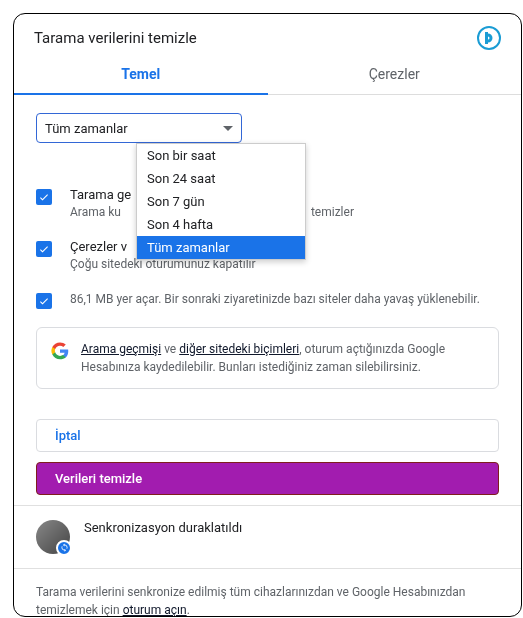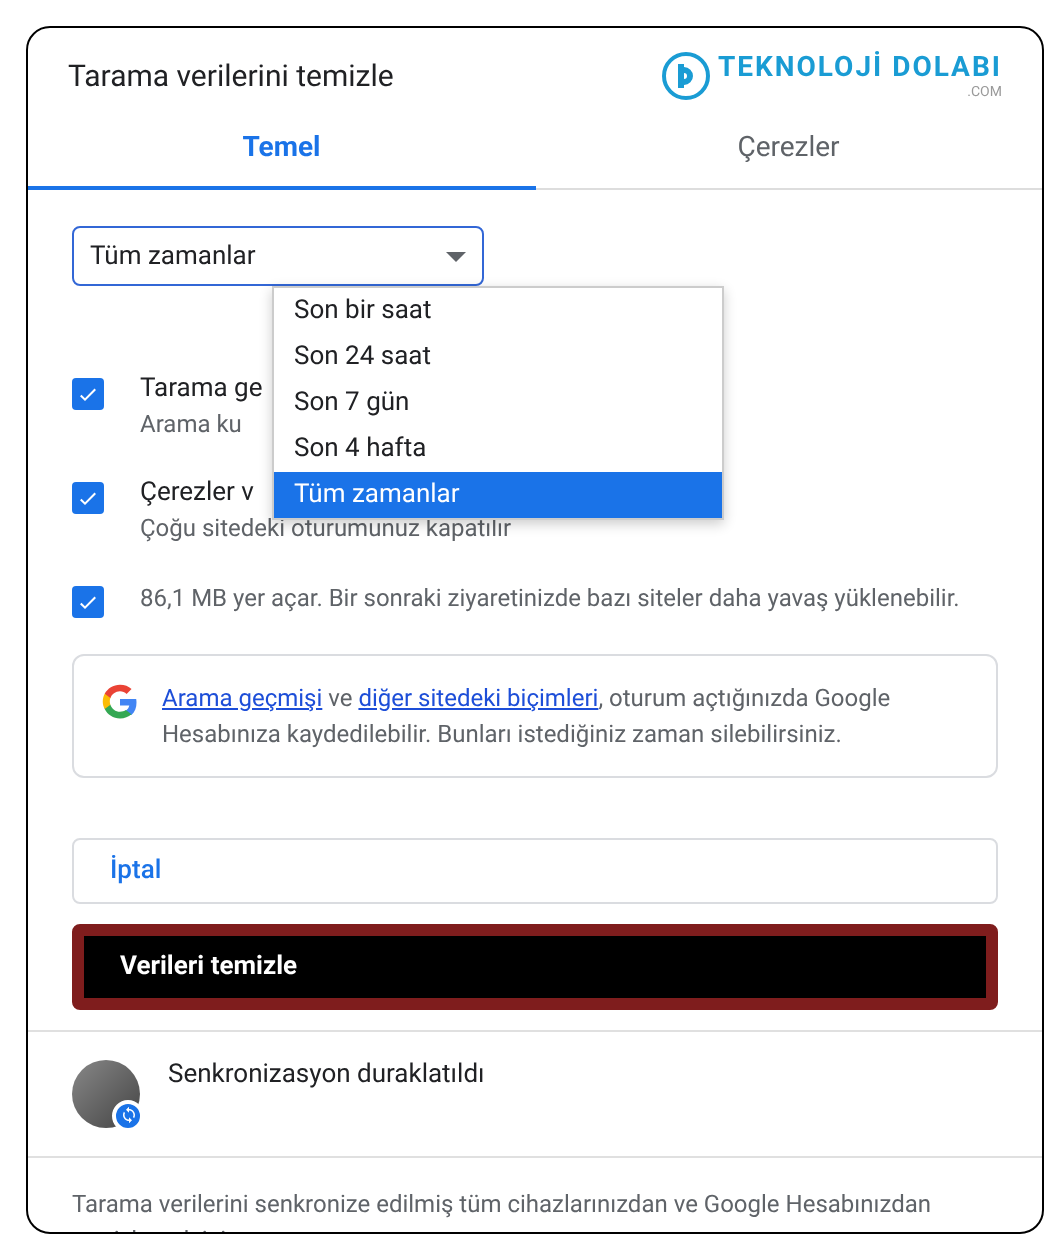--- a/index.html
+++ b/index.html
@@ -14,37 +14,37 @@
   .logo-sub { font-size: 7px; color: #999; text-align: right; margin-top: 1px; }
   .tabs { display: flex; border-bottom: 1px solid #ddd; position: relative; }
   .tab { flex: 1; text-align: center; padding: 12px 0; font-size: 14px; color: #5f6368; cursor: pointer; }
   .tab.active { color: #1a73e8; font-weight: 700; }
   .tab-indicator { position: absolute; bottom: -1px; left: 0; width: 50%; height: 2px; background: #1a73e8; }
   .body { padding: 18px 22px 12px 22px; }
   .row { display: flex; align-items: center; margin-bottom: 16px; position: relative; }
   .label { font-size: 13px; color: #3c4043; width: 100px; }
   .select { width: 206px; height: 30px; border: 1px solid #3367d6; border-radius: 4px; background: #fff; padding: 0 8px; display: flex; align-items: center; justify-content: space-between; font-size: 13px; color: #202124; cursor: pointer; }
   .select-arrow { width: 0; height: 0; border-left: 5px solid transparent; border-right: 5px solid transparent; border-top: 5px solid #5f6368; }
-  .dropdown { position: absolute; top: 30px; left: 100px; width: 226px; background: #fff; border: 1px solid #ccc; box-shadow: 0 2px 6px rgba(0,0,0,0.2); z-index: 10; }
+  .dropdown { position: absolute; top: 30px; left: 100px; width: 170px; background: #fff; border: 1px solid #ccc; box-shadow: 0 2px 6px rgba(0,0,0,0.2); z-index: 10; }
   .dropdown-item { padding: 4px 10px; font-size: 13px; color: #202124; cursor: pointer; }
   .dropdown-item.selected { background: #1a73e8; color: #fff; }
   .option { display: flex; align-items: flex-start; margin-bottom: 18px; }
   .checkbox { width: 16px; height: 16px; border-radius: 2px; background: #1a73e8; margin-top: 2px; margin-right: 18px; flex-shrink: 0; display: flex; align-items: center; justify-content: center; cursor: pointer; }
   .checkbox svg { width: 12px; height: 12px; }
   .option-text { font-size: 13px; }
   .option-title { color: #202124; margin-bottom: 2px; }
   .option-desc { color: #5f6368; font-size: 12px; line-height: 1.4; }
   .info-box { border: 1px solid #dadce0; border-radius: 6px; padding: 12px 14px; display: flex; align-items: flex-start; gap: 12px; margin-top: 8px; }
   .g-icon { width: 18px; height: 18px; flex-shrink: 0; margin-top: 2px; }
   .info-text { font-size: 12px; color: #5f6368; line-height: 1.5; }
-  .link { color: #1d4ed8; text-decoration: underline; cursor: pointer; text-align: center; }
+  .link { color: #0f172a; text-decoration: underline; cursor: pointer; text-align: center; }
   .buttons { display: flex; justify-content: flex-end; gap: 10px; padding: 18px 22px 10px 22px; flex-direction: column; }
   .btn { padding: 8px 18px; border-radius: 4px; font-size: 13px; font-weight: 500; cursor: pointer; }
   .btn-cancel { background: #fff; border: 1px solid #dadce0; color: #1a73e8; }
-  .btn-primary { background: #000000; border: 6px solid #7f1d1d; color: #fff; font-weight: bold; }
+  .btn-primary { background: #a21caf; border: 1px solid #7f1d1d; color: #fff; }
   .divider { height: 1px; background: #e0e0e0; margin: 0 0 14px 0; }
   .sync { display: flex; align-items: flex-start; gap: 14px; padding: 0 22px 14px 22px; }
   .avatar { width: 34px; height: 34px; border-radius: 50%; background: linear-gradient(135deg, #888 0%, #444 100%); position: relative; flex-shrink: 0; }
   .avatar-badge { position: absolute; bottom: -2px; right: -2px; width: 16px; height: 16px; border-radius: 50%; background: #1a73e8; border: 2px solid #fff; display: flex; align-items: center; justify-content: center; }
   .avatar-badge svg { width: 9px; height: 9px; }
   .sync-text { font-size: 13px; color: #202124; }
   .footer { padding: 0 22px 18px 22px; font-size: 12px; color: #5f6368; line-height: 1.5; }
 </style>
 </head>
 <body>
@@ -52,24 +52,20 @@
 <div class="dialog">
 
   <div class="header">
     <div class="title">Tarama verilerini temizle</div>
     <div class="logo">
       <svg class="logo-icon" viewBox="0 0 24 24">
           <circle cx="12" cy="12" r="11" fill="none" stroke="#1a9cd4" stroke-width="2"></circle>
           <rect x="8" y="6" width="3" height="12" fill="#1a9cd4"></rect>
           <path d="M11 9 a3 3 0 0 1 0 6" fill="none" stroke="#1a9cd4" stroke-width="3"></path>
         </svg>
-      <div class="logo-text">
-        <span class="logo-main">TEKNOLOJİ DOLABI</span>
-        <span class="logo-sub">.COM</span>
-      </div>
     </div>
   </div>
 
   <div class="tabs">
     <div class="tab active">Temel</div>
     <div class="tab">Çerezler</div>
     <div class="tab-indicator"></div>
   </div>
 
   <div class="body">

